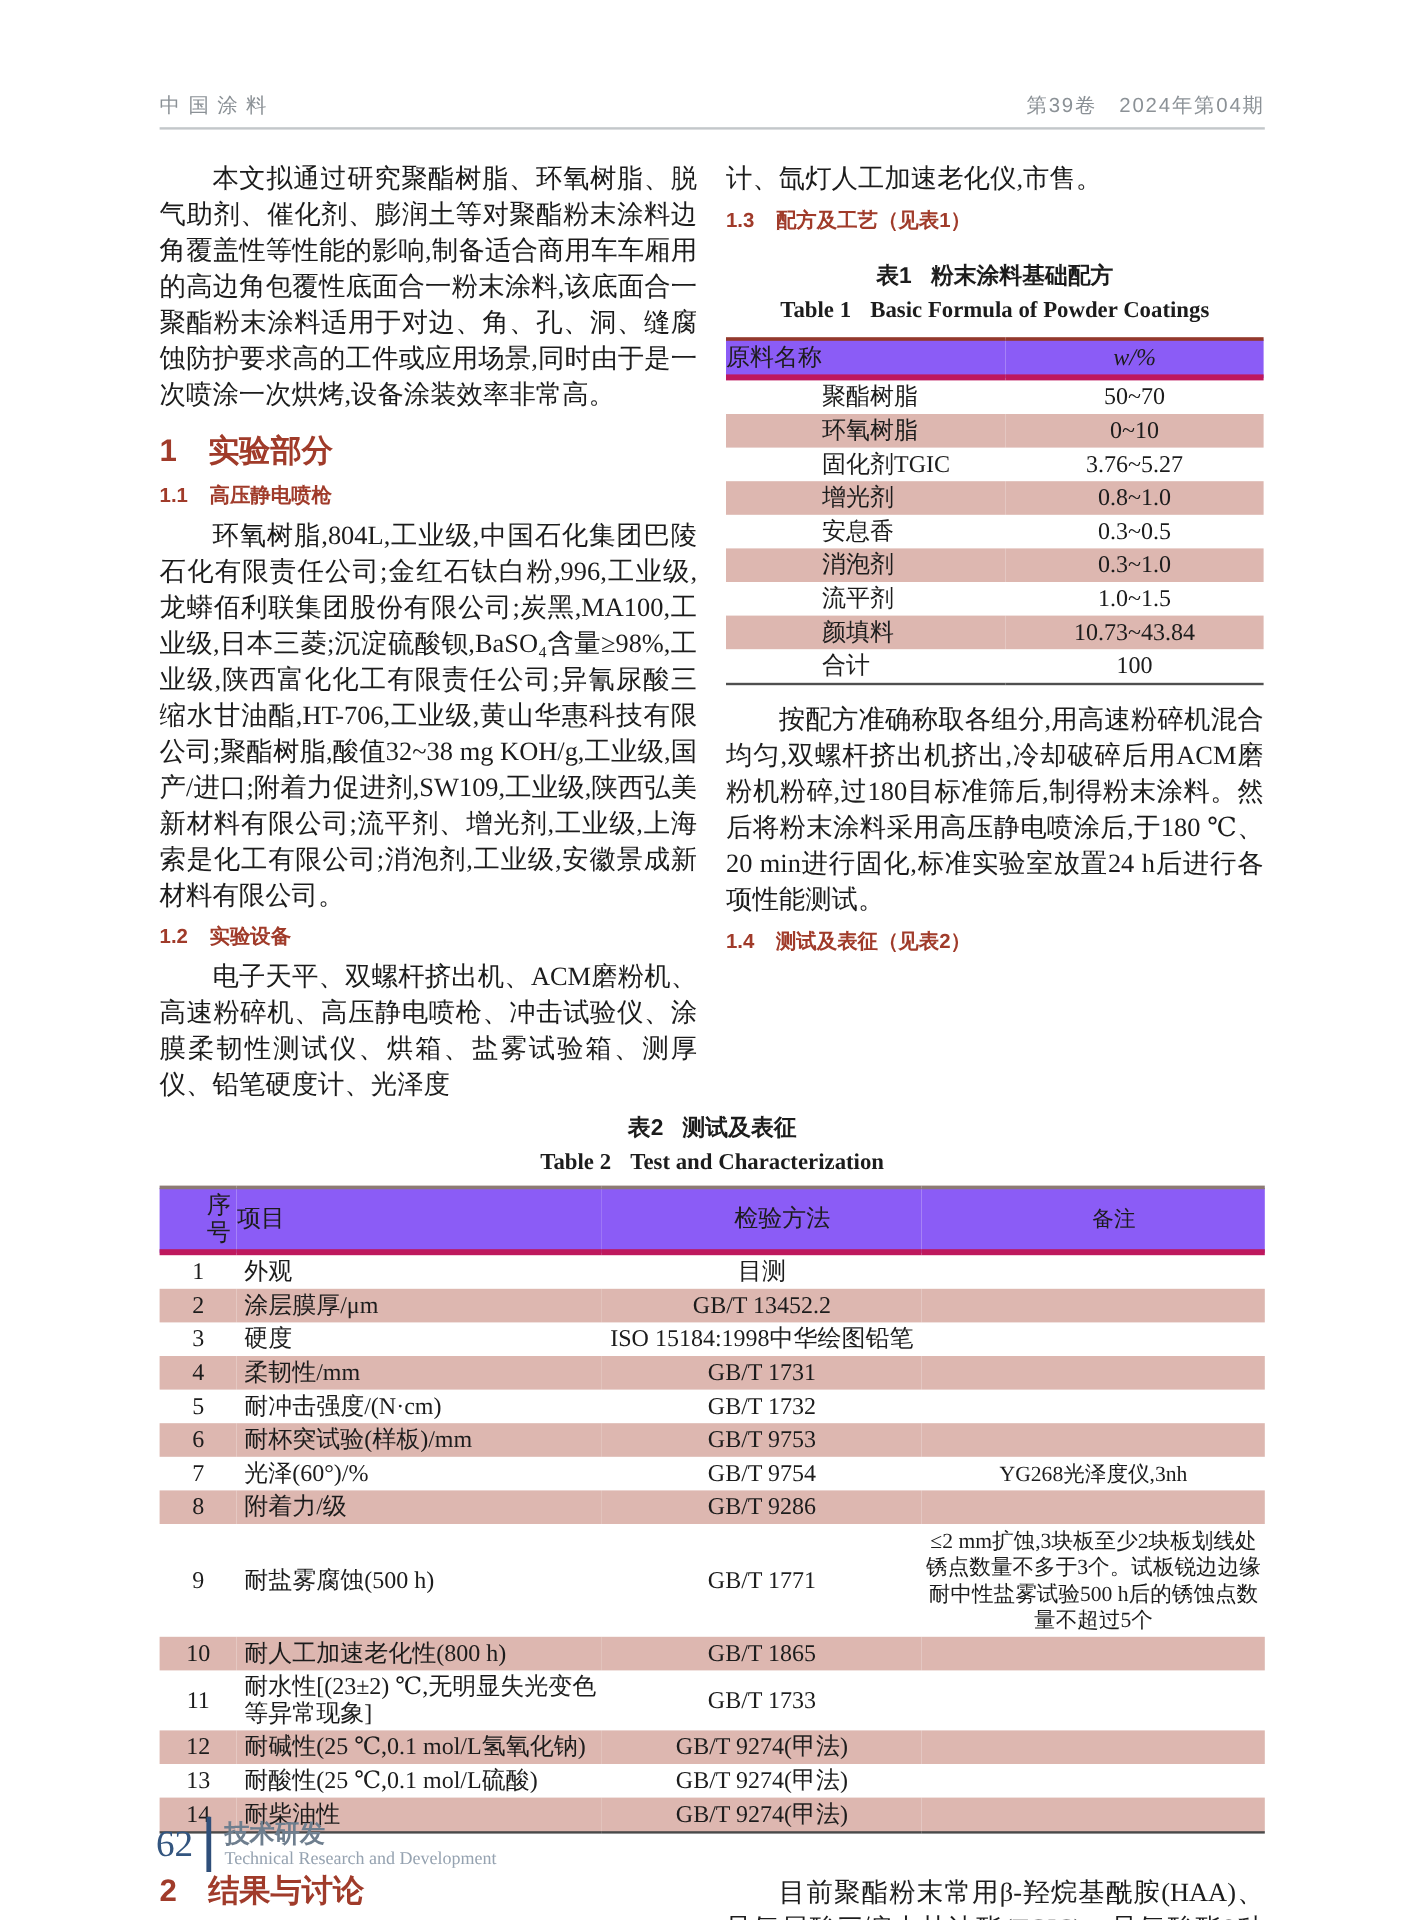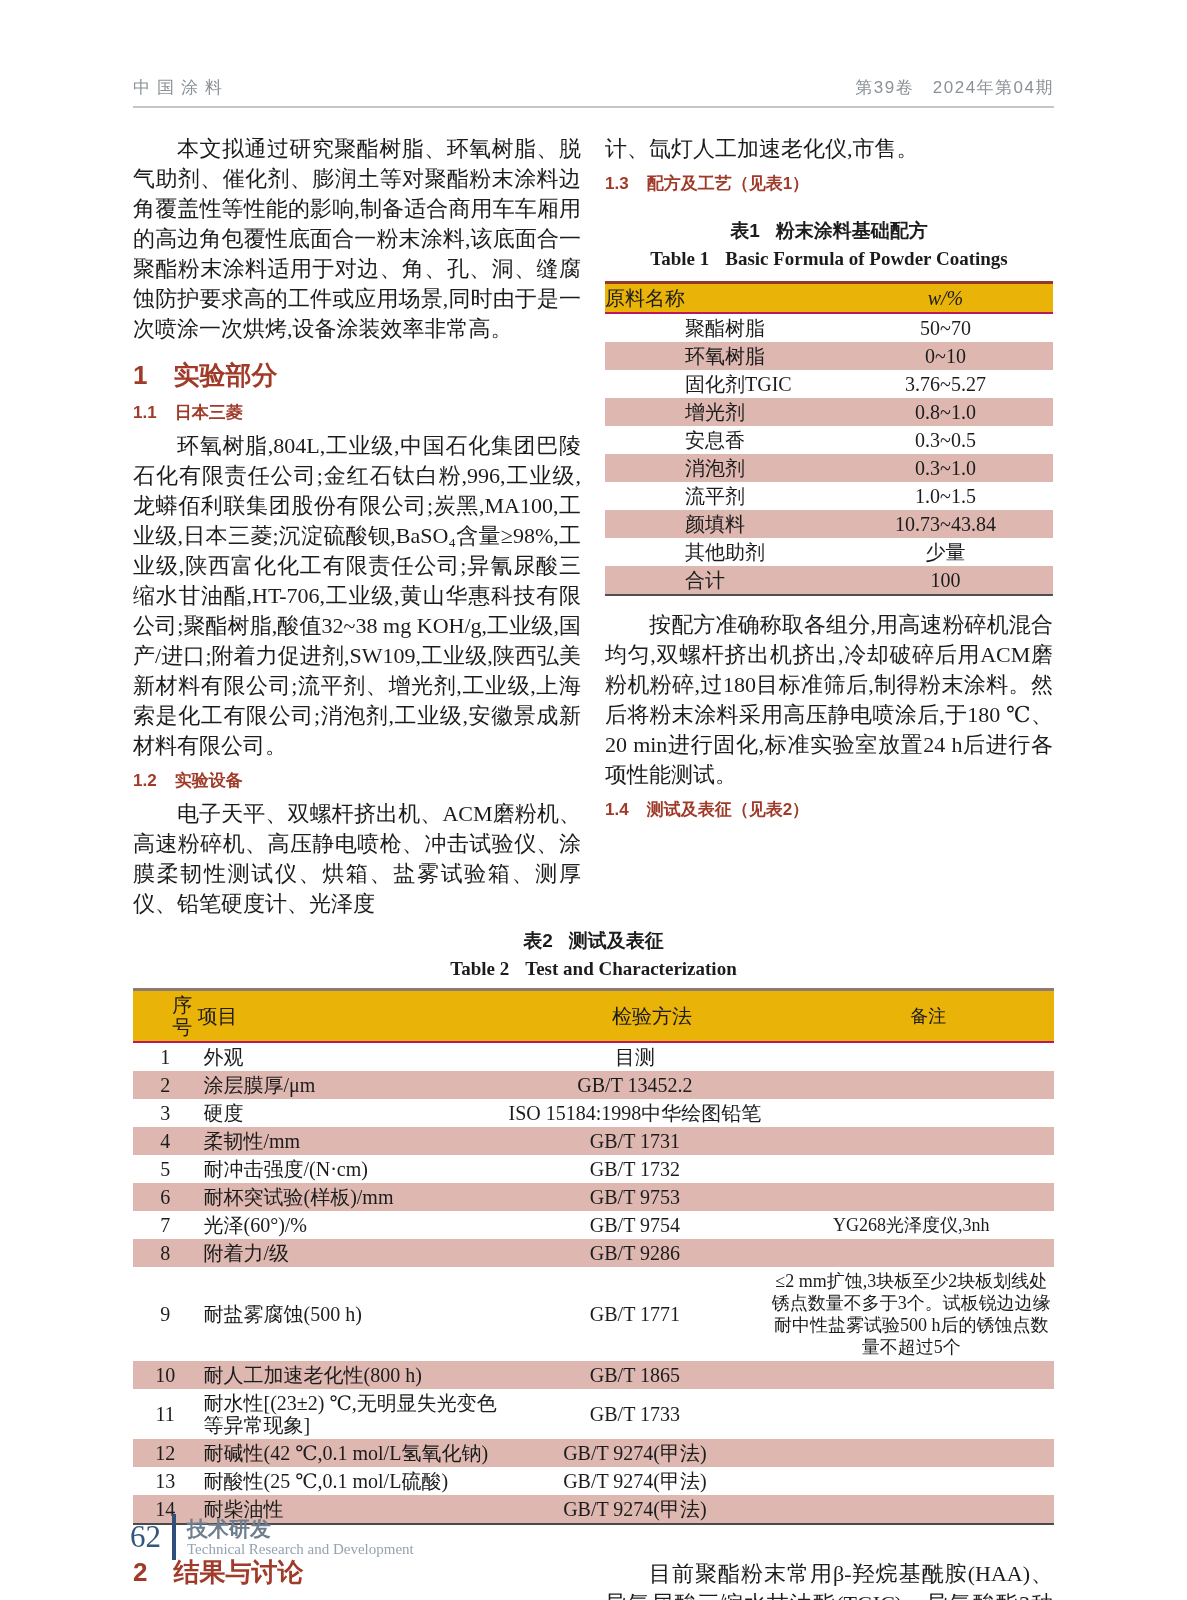--- a/index.html
+++ b/index.html
@@ -26,21 +26,21 @@
          font-size:17px;font-weight:bold;margin:8px 0 7px;}
   h2.sub .num{margin-right:18px;}
   
   .tcap{text-align:center;font-weight:bold;}
   .tcap .zh{font-family:"Liberation Sans","DejaVu Sans",sans-serif;font-size:19px;line-height:24px;}
   .tcap .en{font-family:"Liberation Serif","DejaVu Serif",serif;font-size:19px;line-height:26px;margin-top:3px;}
   .cap-label{margin-right:16px;}
   
   table{border-collapse:collapse;width:100%;}
   td,th{line-height:22px;padding:3px 2px;font-weight:normal;}
-  thead th{background:#eab308;border-bottom:2px solid #be185d;}
+  thead th{background:#8b5cf6;border-bottom:5px solid #be185d;}
   tbody tr:nth-child(even) td{background:#ddb7b0;}
   .t1{margin-top:9px;border-top:3px solid #93392c;border-bottom:2px solid #4f4f4f;font-size:20px;}
   .t1 .c1{text-align:left;width:52%;padding-left:80px;}
   .t1 .c2{text-align:center;width:48%;}
   .t1 thead th{text-align:center;}
   .t1 thead th.c1{padding-left:0;}
   .t1 th.ital{font-style:italic;}
   .t2wrap{margin-top:10px;}
   .t2{margin-top:6px;border-top:3px solid #8c7a74;border-bottom:2px solid #4a4a4a;font-size:20px;}
   .t2 .cA{text-align:center;width:7%;}
@@ -71,21 +71,21 @@
 
   <div class="cols">
     <div class="col">
       <p class="body indent">本文拟通过研究聚酯树脂、环氧树脂、脱气助剂、催化剂、膨润土等对聚酯粉末涂料边角覆盖性等性能的影响,制备适合商用车车厢用的高边角包覆性底面合一粉末涂料,该底面合一聚酯粉末涂料适用于对边、角、孔、洞、缝腐蚀防护要求高的工件或应用场景,同时由于是一次喷涂一次烘烤,设备涂装效率非常高。</p>
 
       <h1 class="sec">
         <span class="num">1</span><span>实验部分</span>
       </h1>
 
       <h2 class="sub">
-        <span class="num">1.1</span><span>日本三菱</span>
+        <span class="num">1.1</span><span>高压静电喷枪</span>
       </h2>
       <p class="body indent">环氧树脂,804L,工业级,中国石化集团巴陵石化有限责任公司;金红石钛白粉,996,工业级,龙蟒佰利联集团股份有限公司;炭黑,MA100,工业级,日本三菱;沉淀硫酸钡,BaSO₄含量≥98%,工业级,陕西富化化工有限责任公司;异氰尿酸三缩水甘油酯,HT-706,工业级,黄山华惠科技有限公司;聚酯树脂,酸值32~38 mg KOH/g,工业级,国产/进口;附着力促进剂,SW109,工业级,陕西弘美新材料有限公司;流平剂、增光剂,工业级,上海索是化工有限公司;消泡剂,工业级,安徽景成新材料有限公司。</p>
 
       <h2 class="sub">
         <span class="num">1.2</span><span>实验设备</span>
       </h2>
       <p class="body indent">电子天平、双螺杆挤出机、ACM磨粉机、高速粉碎机、高压静电喷枪、冲击试验仪、涂膜柔韧性测试仪、烘箱、盐雾试验箱、测厚仪、铅笔硬度计、光泽度</p>
     </div>
 
     <div class="col">
@@ -136,24 +136,20 @@
               <td class="c1">消泡剂</td>
               <td class="c2">0.3~1.0</td>
             </tr>
             <tr>
               <td class="c1">流平剂</td>
               <td class="c2">1.0~1.5</td>
             </tr>
             <tr>
               <td class="c1">颜填料</td>
               <td class="c2">10.73~43.84</td>
-            </tr>
-            <tr>
-              <td class="c1">其他助剂</td>
-              <td class="c2">少量</td>
             </tr>
             <tr>
               <td class="c1">合计</td>
               <td class="c2">100</td>
             </tr>
           </tbody>
       </table>
 
       <p class="body indent" style="margin-top:14px;">按配方准确称取各组分,用高速粉碎机混合均匀,双螺杆挤出机挤出,冷却破碎后用ACM磨粉机粉碎,过180目标准筛后,制得粉末涂料。然后将粉末涂料采用高压静电喷涂后,于180 ℃、20 min进行固化,标准实验室放置24 h后进行各项性能测试。</p>
 
@@ -244,21 +240,21 @@
             <td class="cD"></td>
           </tr>
           <tr>
             <td class="cA">11</td>
             <td class="cB">耐水性[(23±2) ℃,无明显失光变色等异常现象]</td>
             <td class="cC">GB/T 1733</td>
             <td class="cD"></td>
           </tr>
           <tr>
             <td class="cA">12</td>
-            <td class="cB">耐碱性(42 ℃,0.1 mol/L氢氧化钠)</td>
+            <td class="cB">耐碱性(25 ℃,0.1 mol/L氢氧化钠)</td>
             <td class="cC">GB/T 9274(甲法)</td>
             <td class="cD"></td>
           </tr>
           <tr>
             <td class="cA">13</td>
             <td class="cB">耐酸性(25 ℃,0.1 mol/L硫酸)</td>
             <td class="cC">GB/T 9274(甲法)</td>
             <td class="cD"></td>
           </tr>
           <tr>

